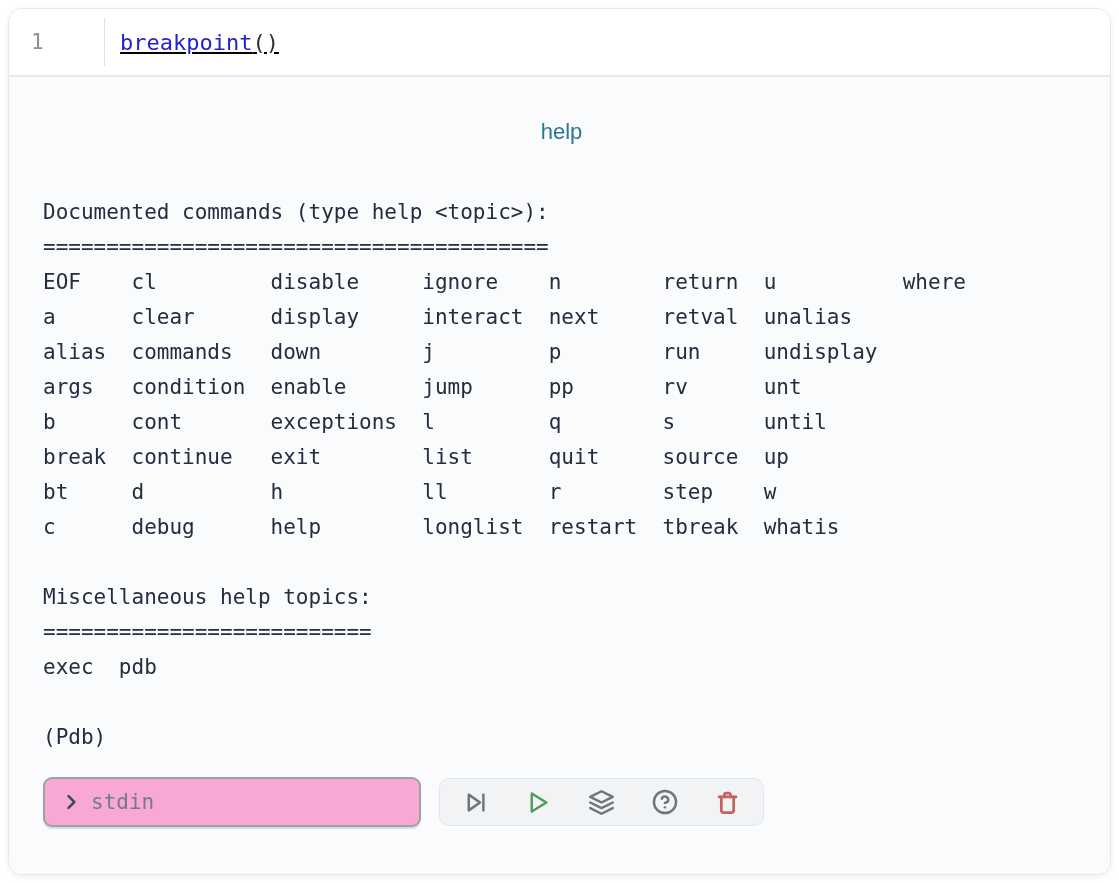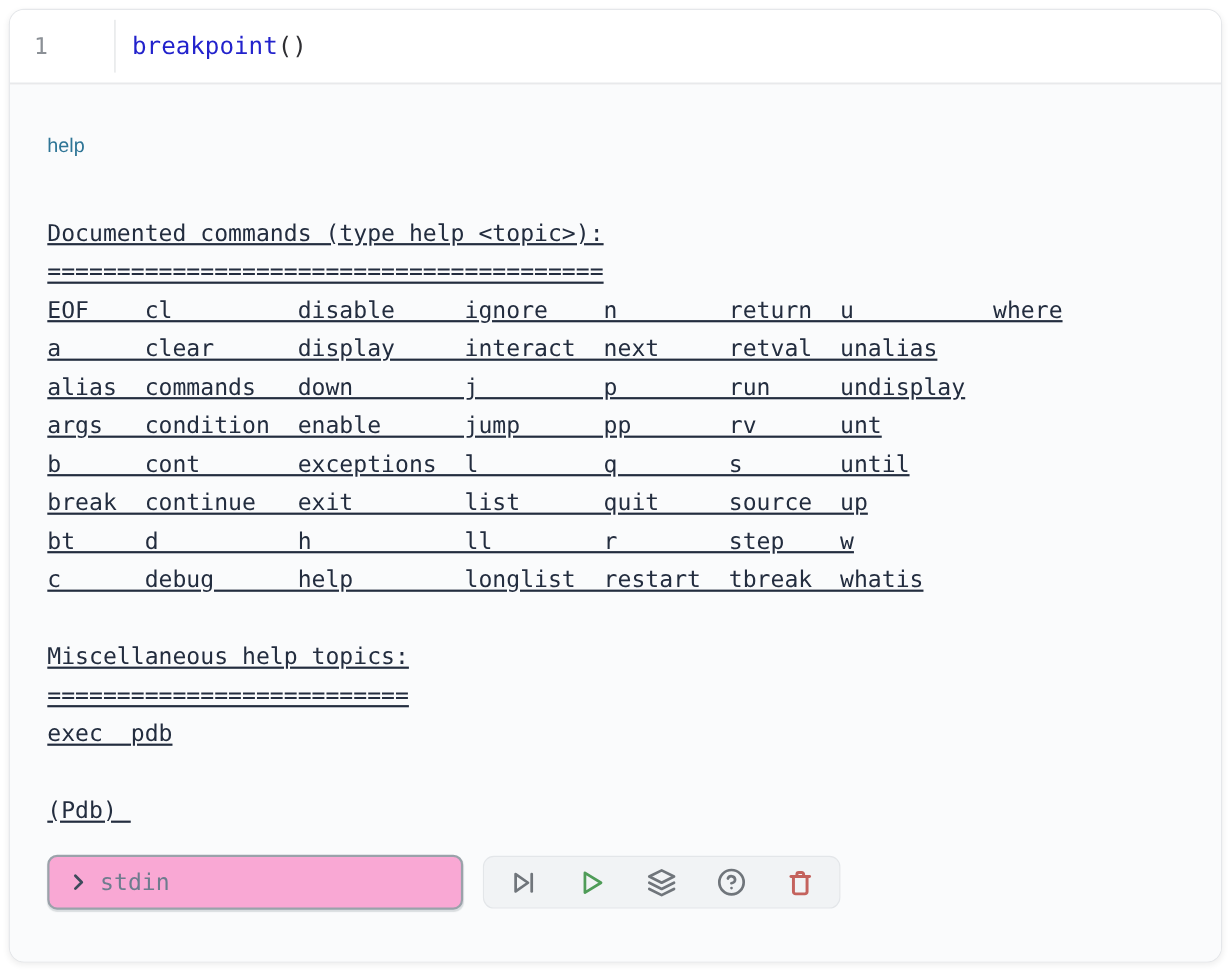--- a/index.html
+++ b/index.html
@@ -19,36 +19,36 @@
     border-bottom: 2px solid #e8e9eb;
   }
   .gutter {
     width: 95px; height: 100%; display: flex; align-items: center;
     padding-left: 22px;
     font-family: "DejaVu Sans Mono", monospace; font-size: 21px; color: #8b9096;
   }
   .gutter-divider { width: 1px; height: 48px; background: #dddfe2; }
   .code-line {
     flex: 1; padding-left: 15px;
-    font-family: "DejaVu Sans Mono", monospace; font-size: 22px;
+    font-family: "DejaVu Sans Mono", monospace; font-size: 22px; text-decoration: underline;
   }
   .tok-fn { color: #2222cc; }
   .tok-punct { color: #2f2f33; }
 
   
   .output {
     height: 797px; background: #fafbfc; padding: 42px 30px 0 34px;
   }
   .echo {
-    font-size: 18px; color: #2e7596; line-height: 26px;
+    font-size: 22px; color: #2e7596; line-height: 26px; text-align: center;
   }
   .console-pre {
     margin-top: 50px;
     font-family: "DejaVu Sans Mono", monospace; font-size: 21px;
-    line-height: 35px; color: #232d3f; white-space: pre; text-decoration: underline;
+    line-height: 35px; color: #232d3f; white-space: pre;
   }
 
   
   .controls { margin-top: 22px; display: flex; align-items: center; gap: 18px; }
   .stdin-box {
     width: 378px; height: 50px; background: #f9a8d4;
     border: 2px solid #9aa2aa; border-radius: 9px;
     box-shadow: 0 2px 1px rgba(120,130,140,0.25);
     display: flex; align-items: center; padding: 0 12px 0 16px;
   }

